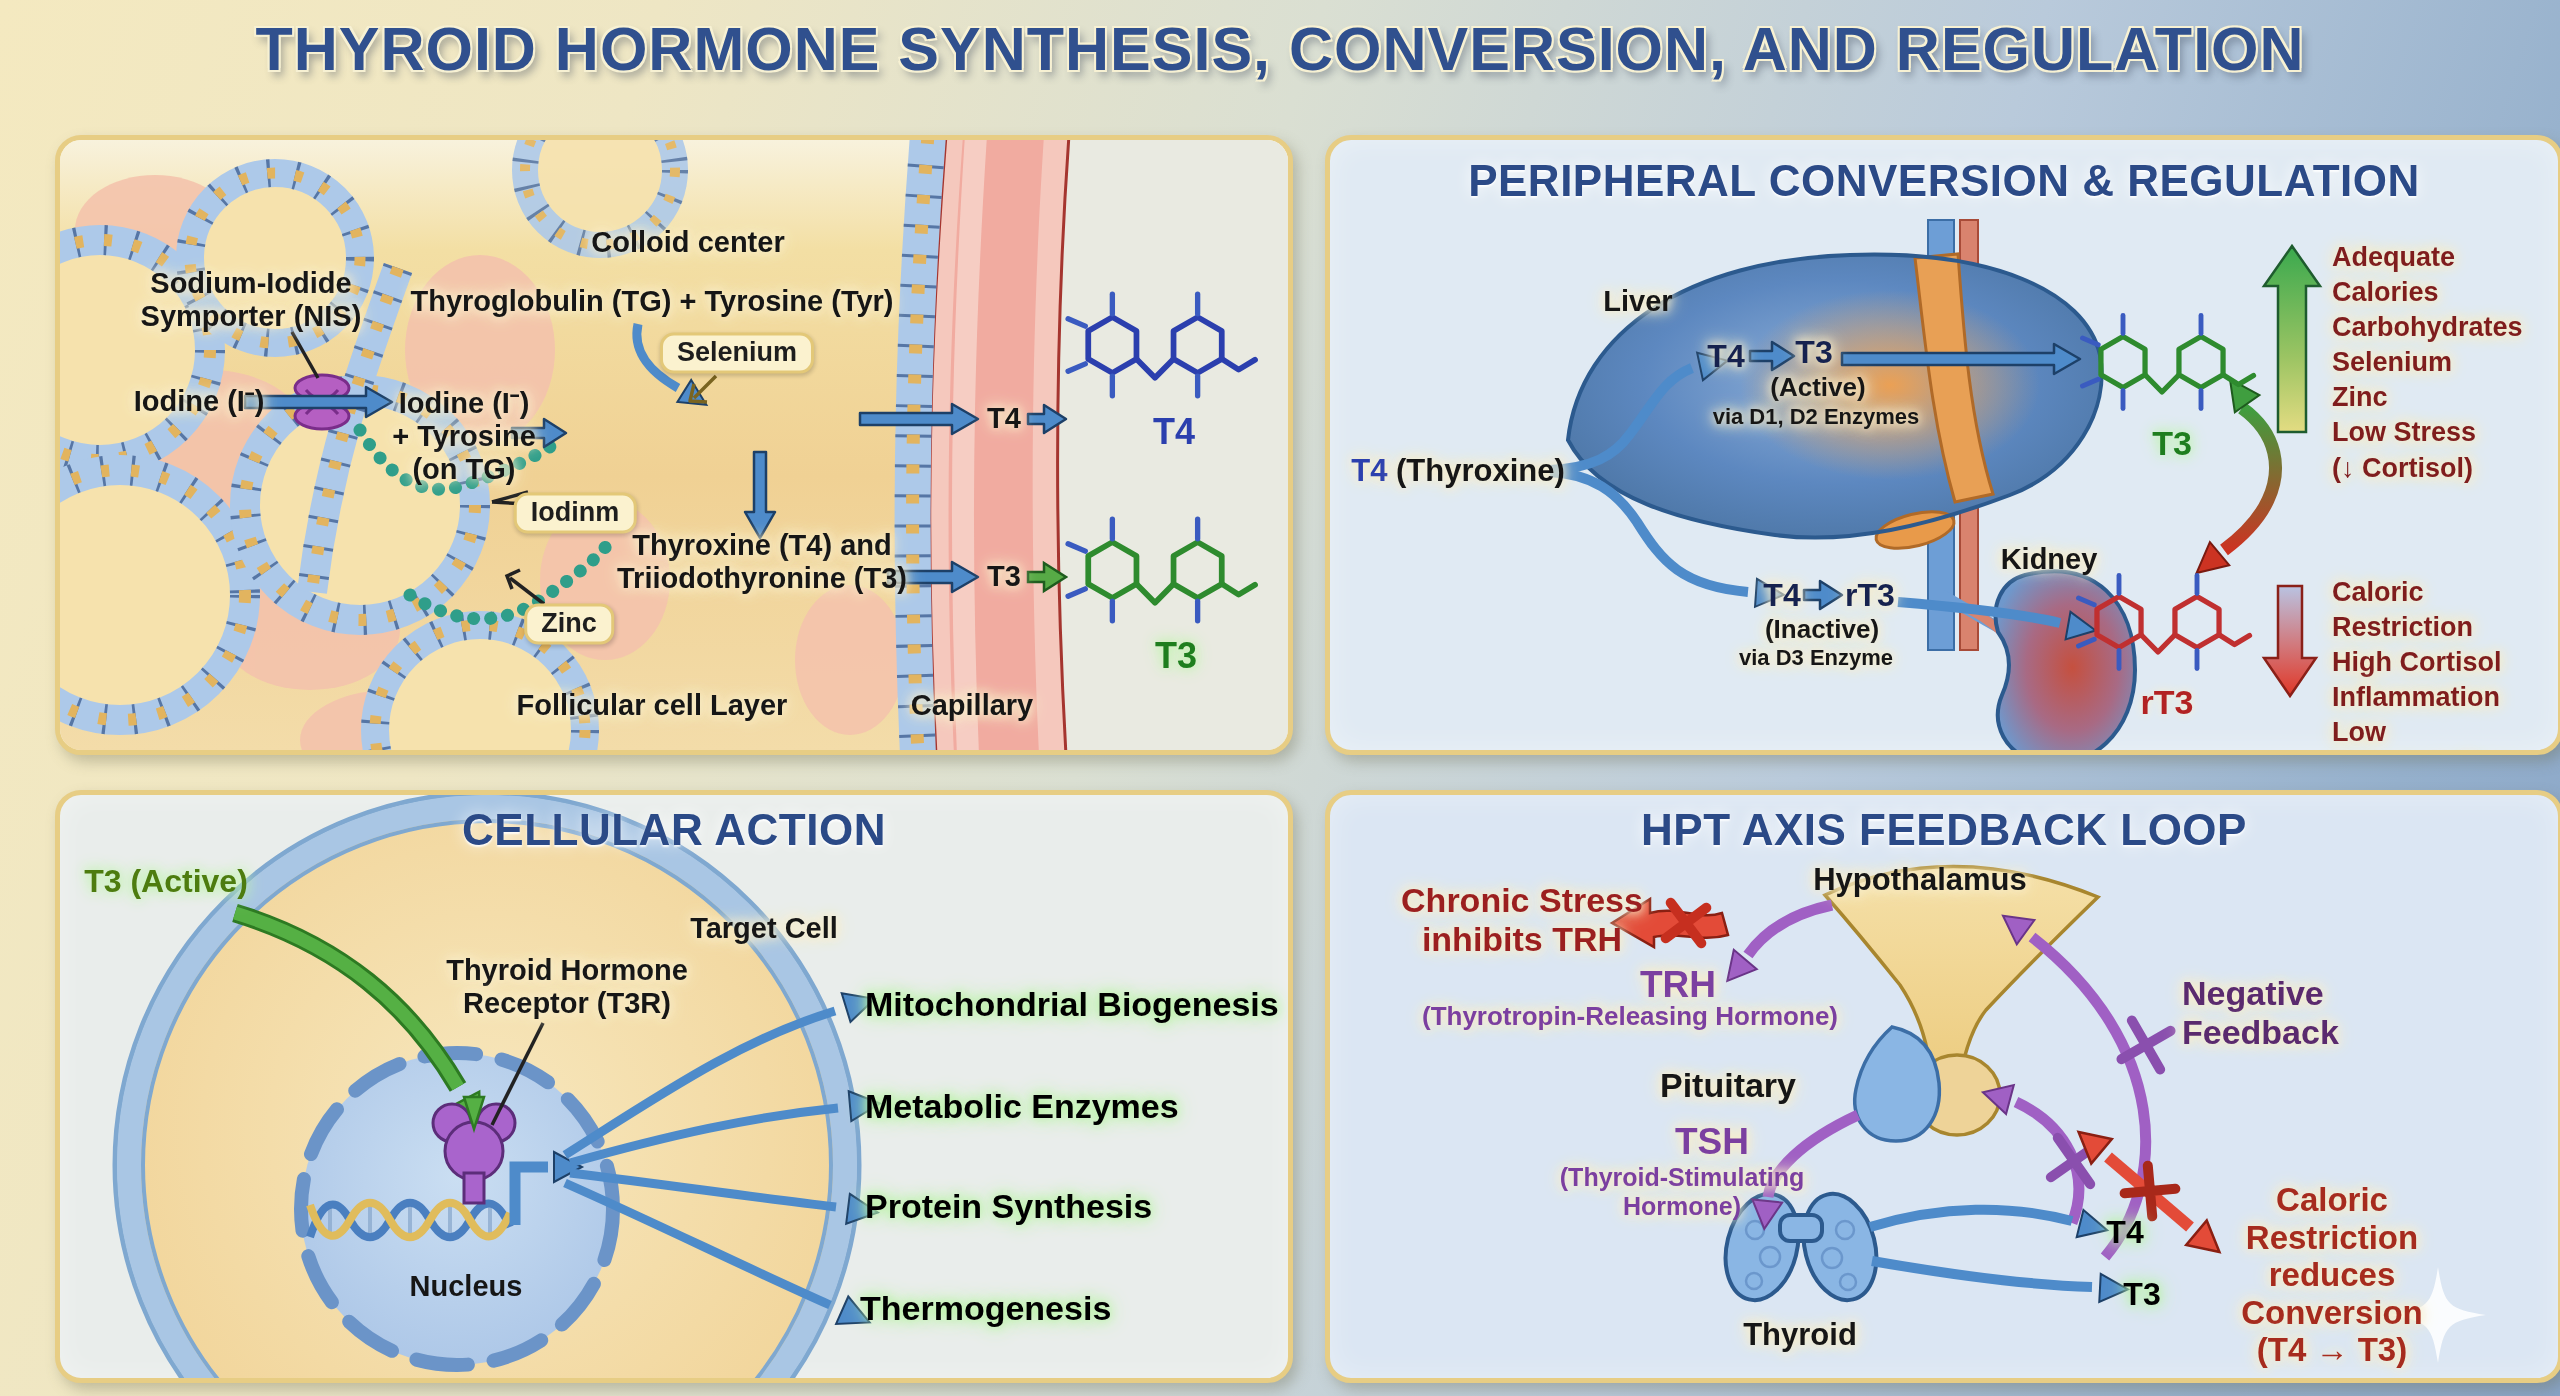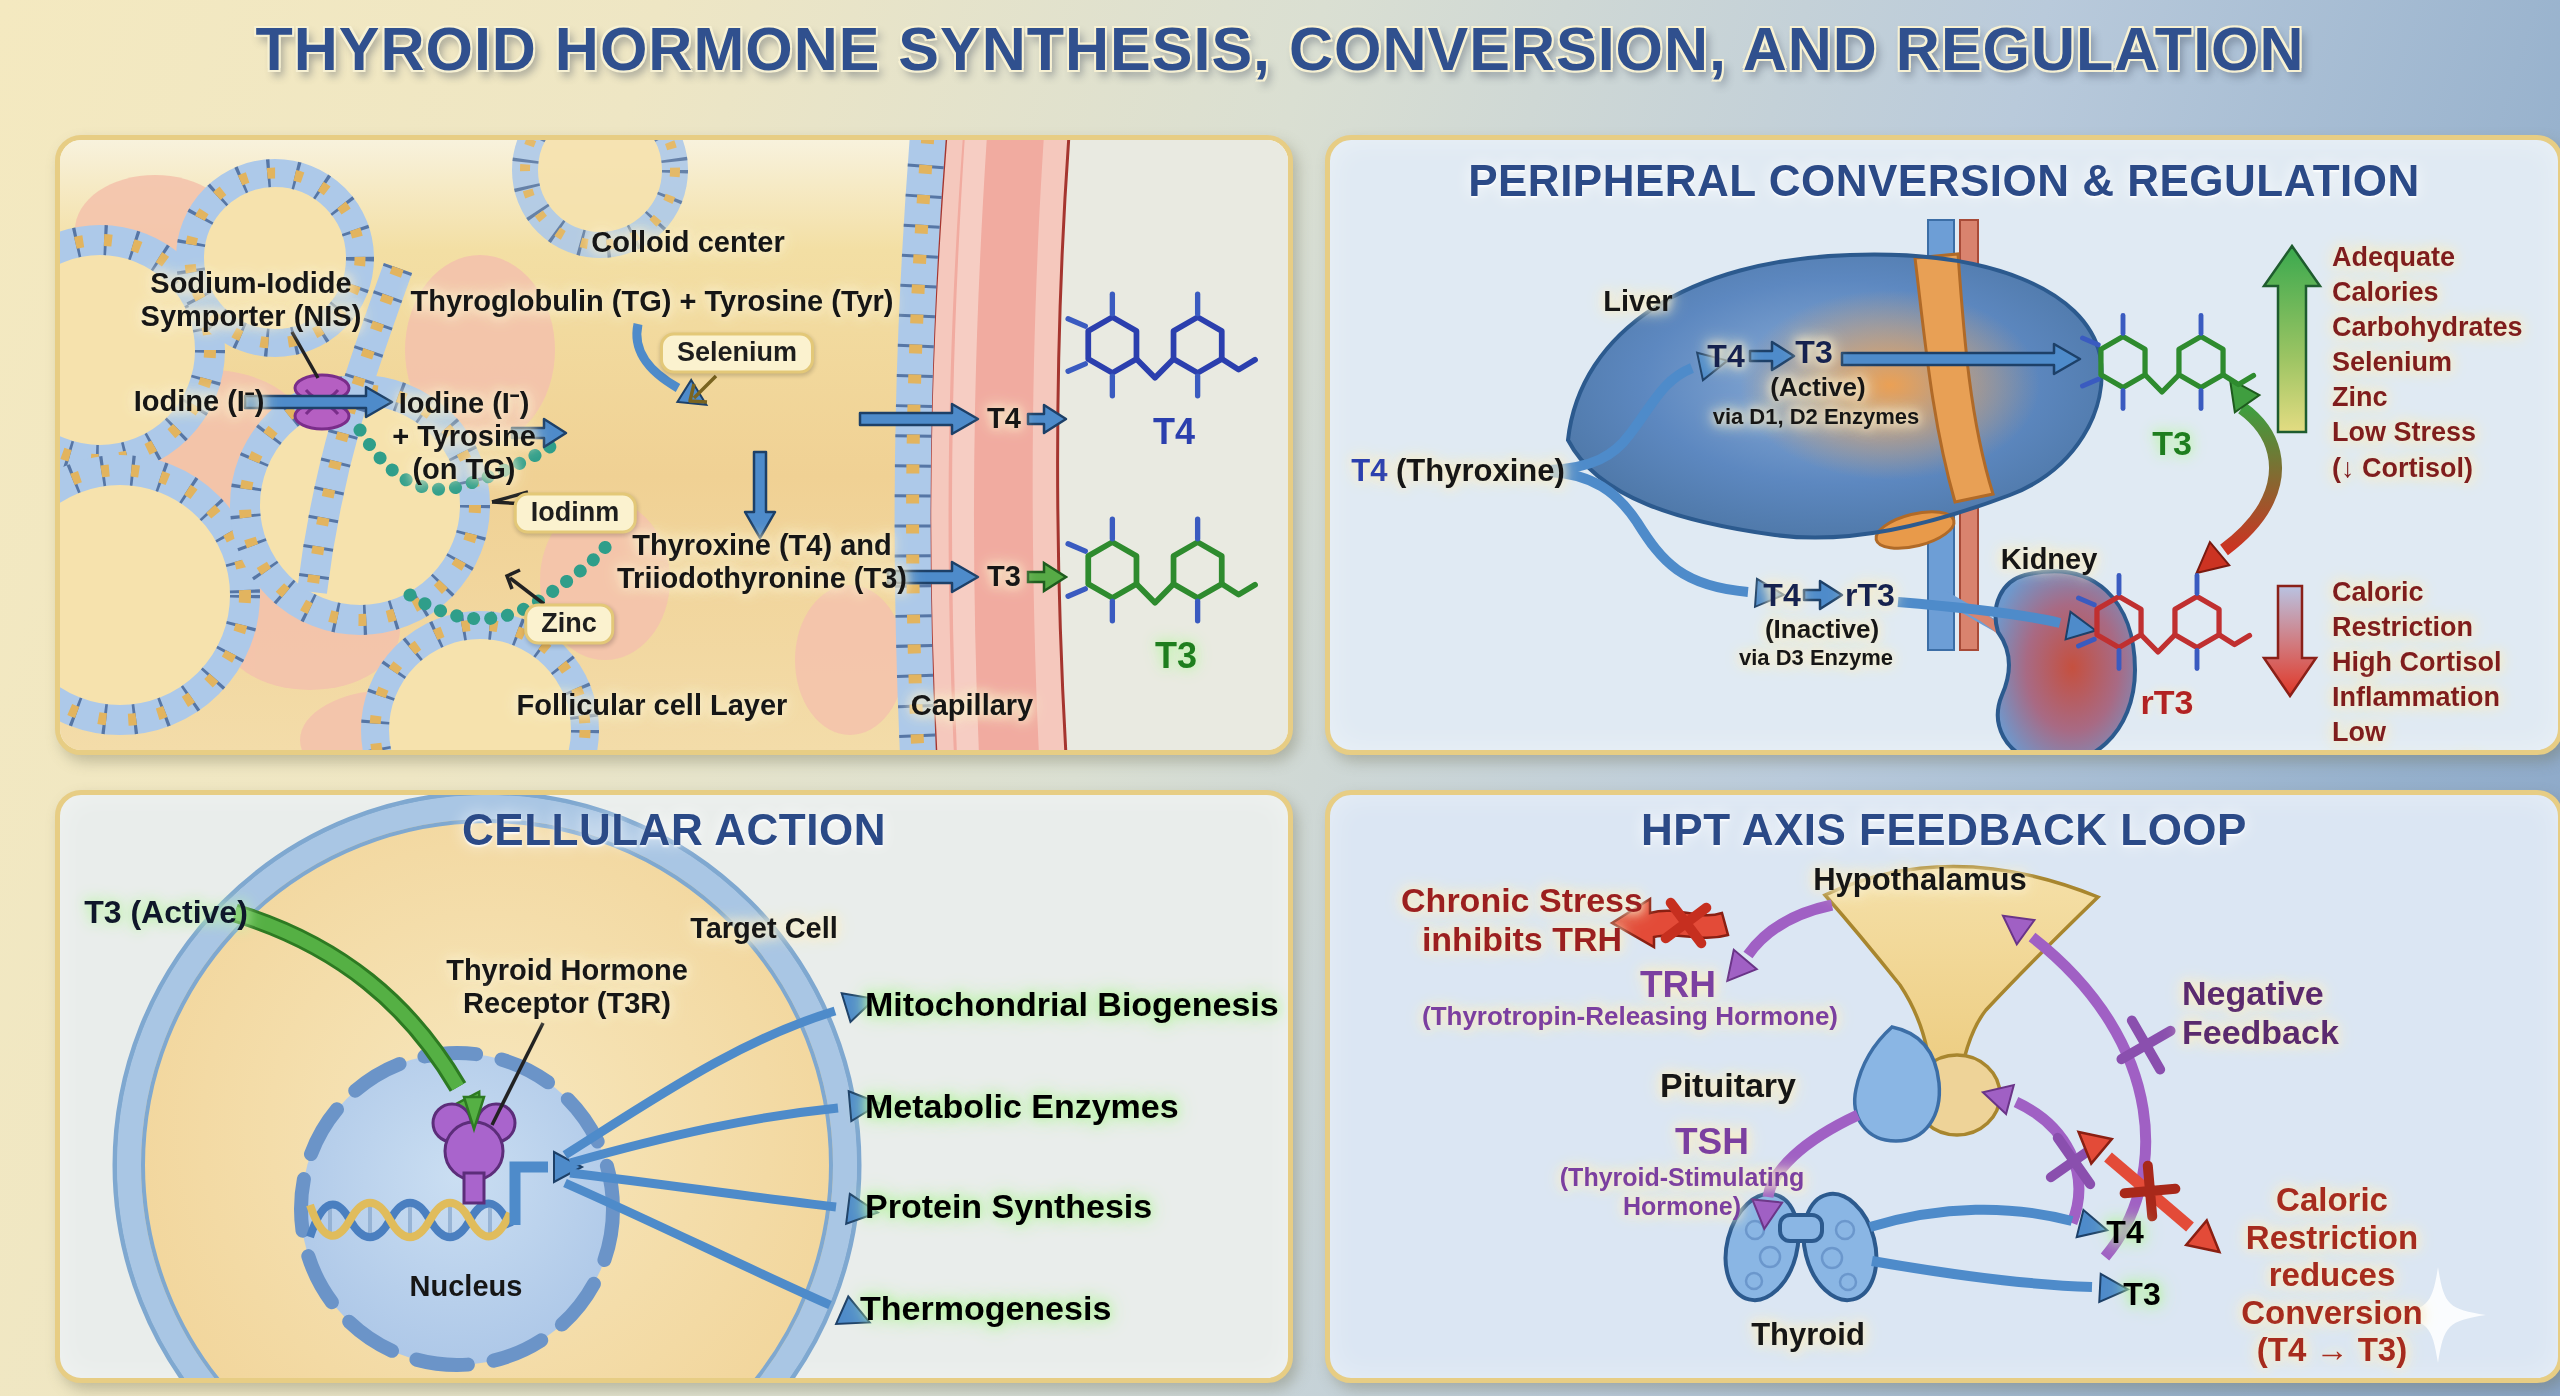--- a/index.html
+++ b/index.html
@@ -366,21 +366,21 @@
     </g>
     <g fill="#4e8bca" stroke="#1d4068" stroke-width="2">
       <polygon points="-2,-15 28,0 -2,15" transform="translate(788,212) rotate(-17)"></polygon>
       <polygon points="-2,-15 28,0 -2,15" transform="translate(792,311) rotate(-5)"></polygon>
       <polygon points="-2,-15 28,0 -2,15" transform="translate(790,414) rotate(7)"></polygon>
       <polygon points="-2,-15 28,0 -2,15" transform="translate(784,516) rotate(24)"></polygon>
     </g>
   </svg>
 
   <div class="ptitle">CELLULAR ACTION</div>
-  <div class="lab green-t" style="left:106px;top:117px;font-size:32px;color:#0f172a;font-weight:700;">T3 (Active)</div>
+  <div class="lab green-t" style="left:106px;top:86px;font-size:32px;color:#4d7c0f;font-weight:700;">T3 (Active)</div>
   <div class="lab" style="left:704px;top:134px;font-weight:700;">Target Cell</div>
   <div class="lab" style="left:507px;top:192px;">Thyroid Hormone
 Receptor (T3R)</div>
   <div class="lab" style="left:406px;top:492px;font-weight:700;text-shadow:none;">Nucleus</div>
   <div class="lab gg" style="left:805px;top:209px;transform:translate(0,-50%);font-size:34px;">Mitochondrial Biogenesis</div>
   <div class="lab gg" style="left:805px;top:311px;transform:translate(0,-50%);font-size:34px;">Metabolic Enzymes</div>
   <div class="lab gg" style="left:805px;top:411px;transform:translate(0,-50%);font-size:34px;">Protein Synthesis</div>
   <div class="lab gg" style="left:800px;top:513px;transform:translate(0,-50%);font-size:34px;">Thermogenesis</div>
 </section>
 
@@ -462,19 +462,19 @@
 inhibits TRH</div>
   <div class="lab" style="left:590px;top:85px;font-weight:700;font-size:31px;">Hypothalamus</div>
   <div class="lab purple-t" style="left:348px;top:190px;font-size:37px;font-weight:800;">TRH</div>
   <div class="lab purple-t" style="left:300px;top:222px;font-size:26px;">(Thyrotropin-Releasing Hormone)</div>
   <div class="lab" style="left:398px;top:290px;font-weight:700;font-size:34px;">Pituitary</div>
   <div class="lab purple-t" style="left:382px;top:347px;font-size:37px;font-weight:800;">TSH</div>
   <div class="lab purple-t" style="left:352px;top:396px;font-size:25px;">(Thyroid-Stimulating
 Hormone)</div>
   <div class="lab" style="left:900px;top:218px;color:#5a2a6e;font-weight:800;font-size:34px;text-align:left;transform:translate(0,-50%);left:852px;">Negative
 Feedback</div>
-  <div class="lab" style="left:470px;top:540px;font-weight:700;font-size:31px;margin-left:8px;">Thyroid</div>
+  <div class="lab" style="left:470px;top:540px;font-weight:700;font-size:31px;">Thyroid</div>
   <div class="lab gg" style="left:795px;top:437px;font-size:32px;">T4</div>
   <div class="lab gg" style="left:812px;top:499px;font-size:32px;">T3</div>
   <div class="lab" style="left:1002px;top:480px;color:#a62b1e;font-weight:800;font-size:33px;">Caloric Restriction
 reduces Conversion
 (T4 → T3)</div>
 </section>
 
 </body></html>

